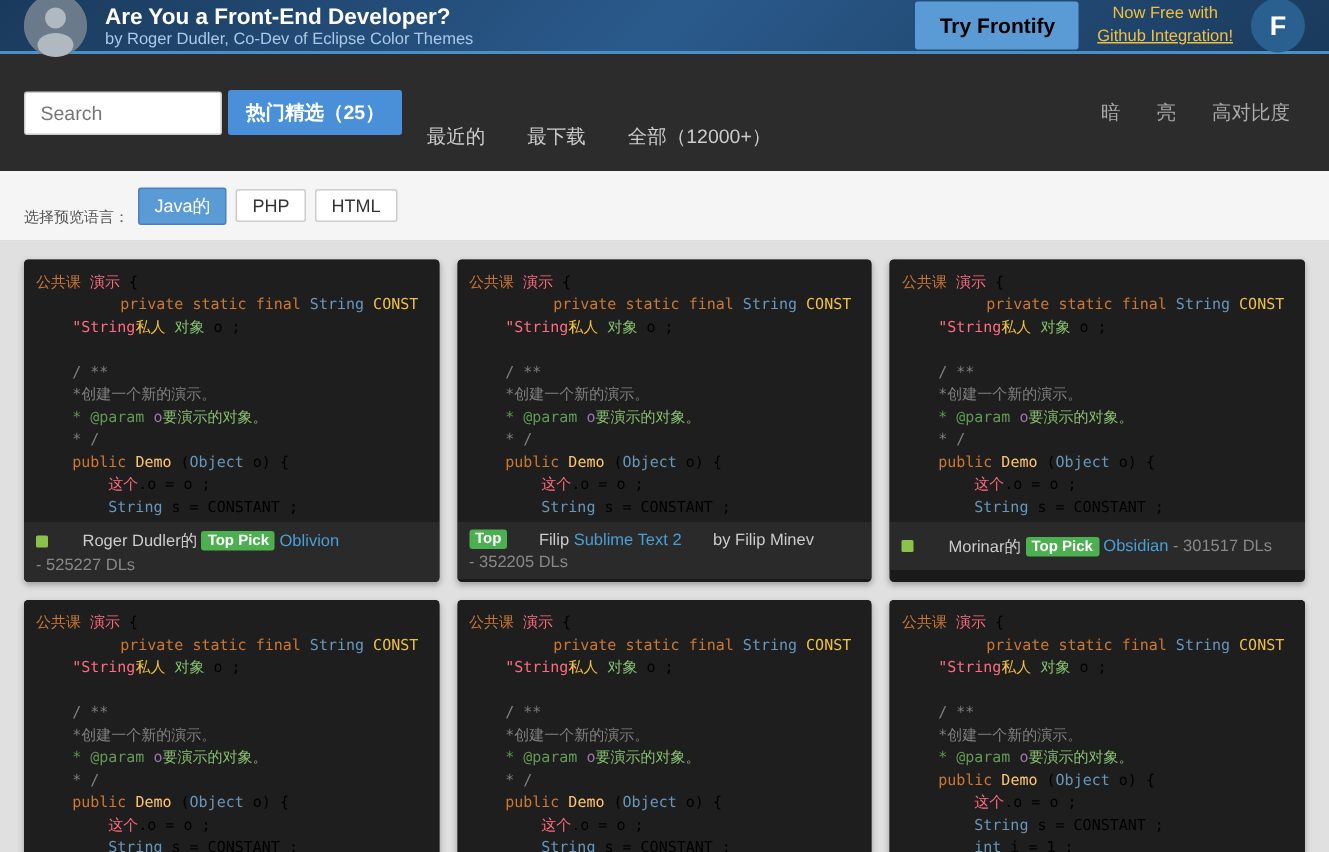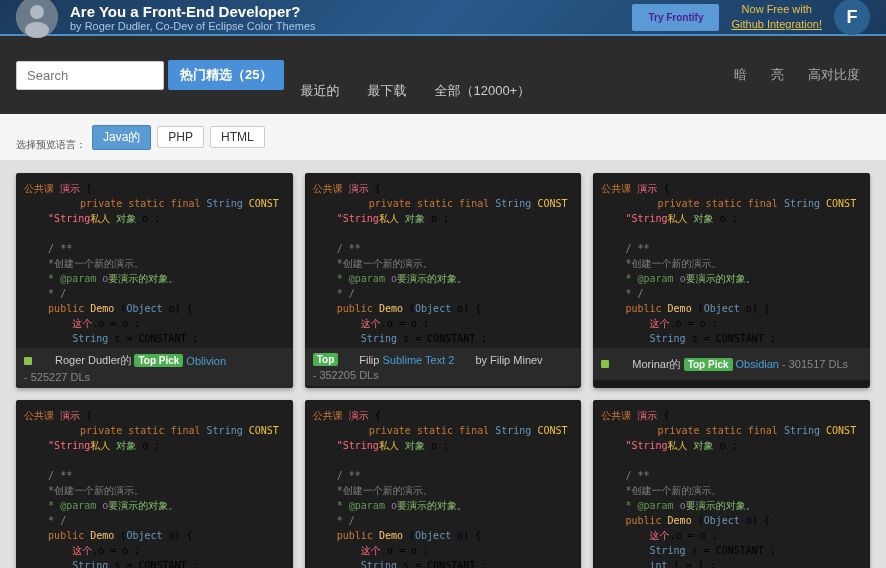--- a/index.html
+++ b/index.html
@@ -22,24 +22,24 @@
       overflow: hidden;
       flex-shrink: 0;
       display: flex; align-items: center; justify-content: center;
     }
     .banner-avatar svg { width: 100%; height: 100%; }
     .banner-text { flex: 1; color: white; }
     .banner-text .title { font-size: 15px; font-weight: bold; color: #fff; }
     .banner-text .subtitle { font-size: 11px; color: #aac8e8; }
     .banner-cta {
       background: #5b9bd5;
-      color: #4c1d95;
+      color: #000000;
       border: none;
       padding: 8px 16px;
-      font-size: 10px;
+      font-size: 14px;
       font-weight: bold;
       cursor: pointer;
       border-radius: 2px;
       margin-left: 30px;
     }
     .banner-free {
       color: #f0c040;
       font-size: 11px;
       text-align: center;
       line-height: 1.4;
@@ -59,21 +59,21 @@
       padding: 8px 16px;
       display: flex;
       align-items: center;
       gap: 4px;
     }
     .search-input {
       padding: 6px 10px;
       border: 1px solid #ccc;
       border-radius: 2px;
       font-size: 13px;
-      width: 148px;
+      width: 132px;
       background: #fff;
       color: #999;
     }
     .nav-btn {
       padding: 6px 12px;
       border: none;
       cursor: pointer;
       font-size: 13px;
       border-radius: 2px;
     }

